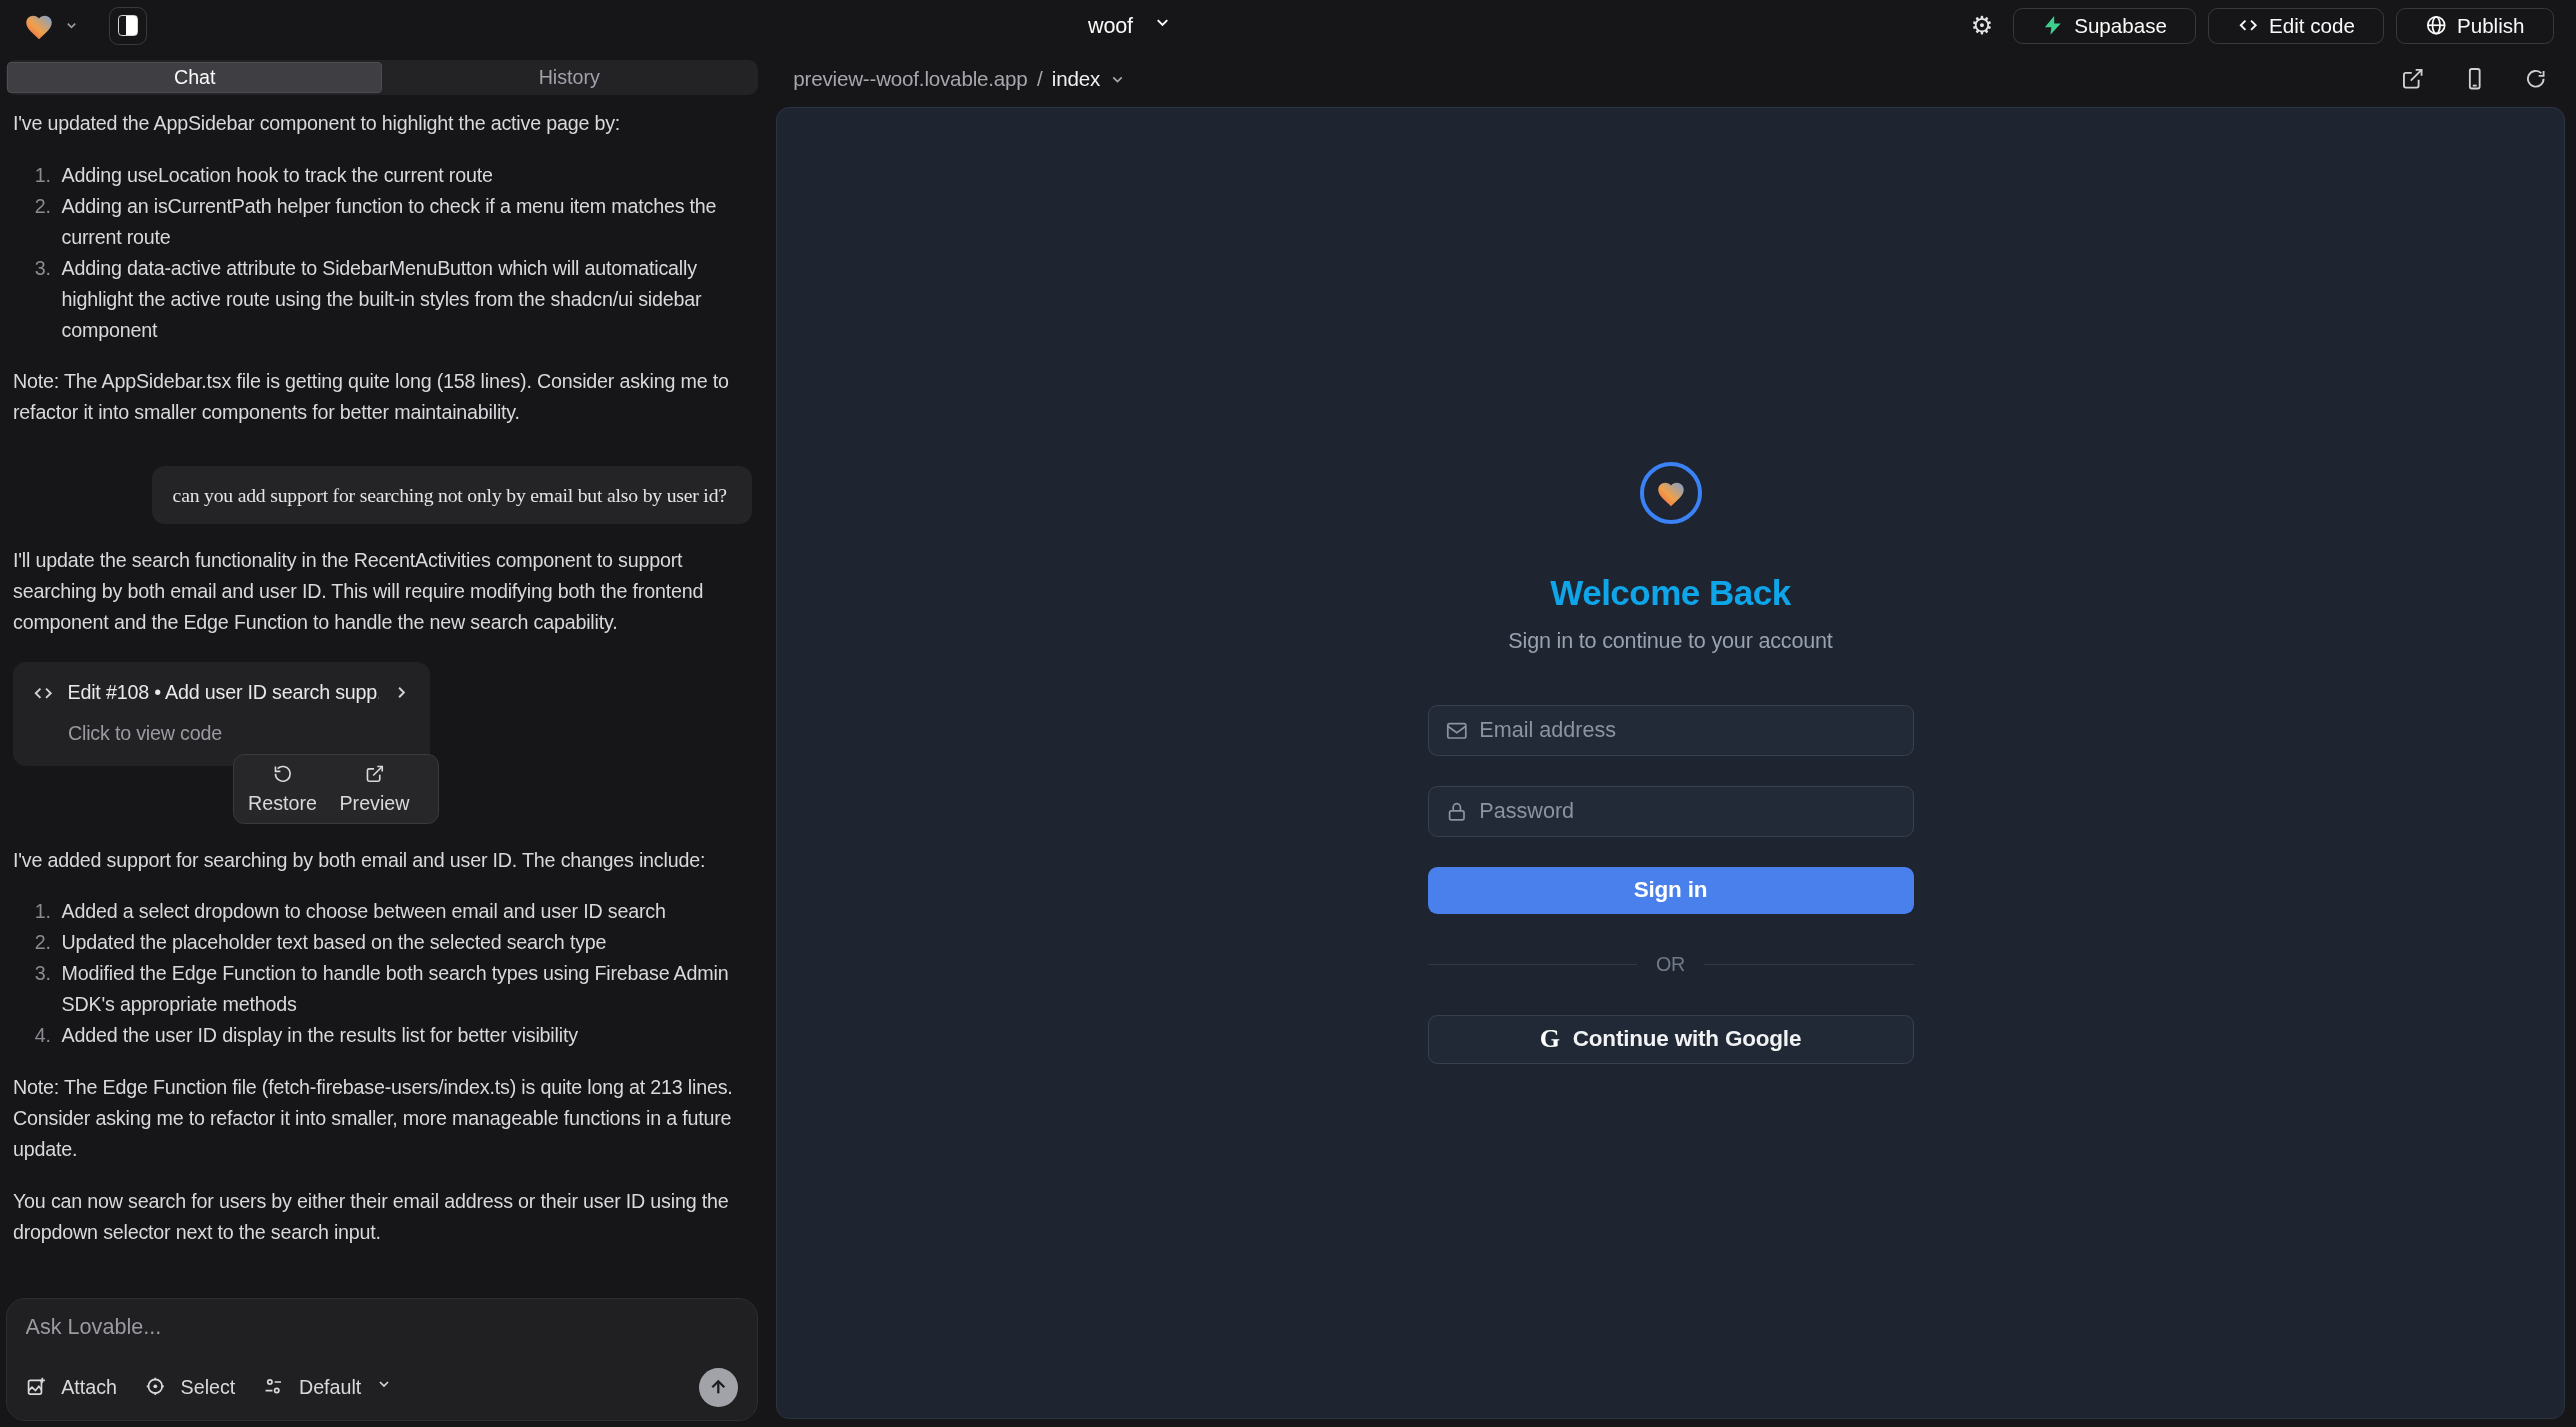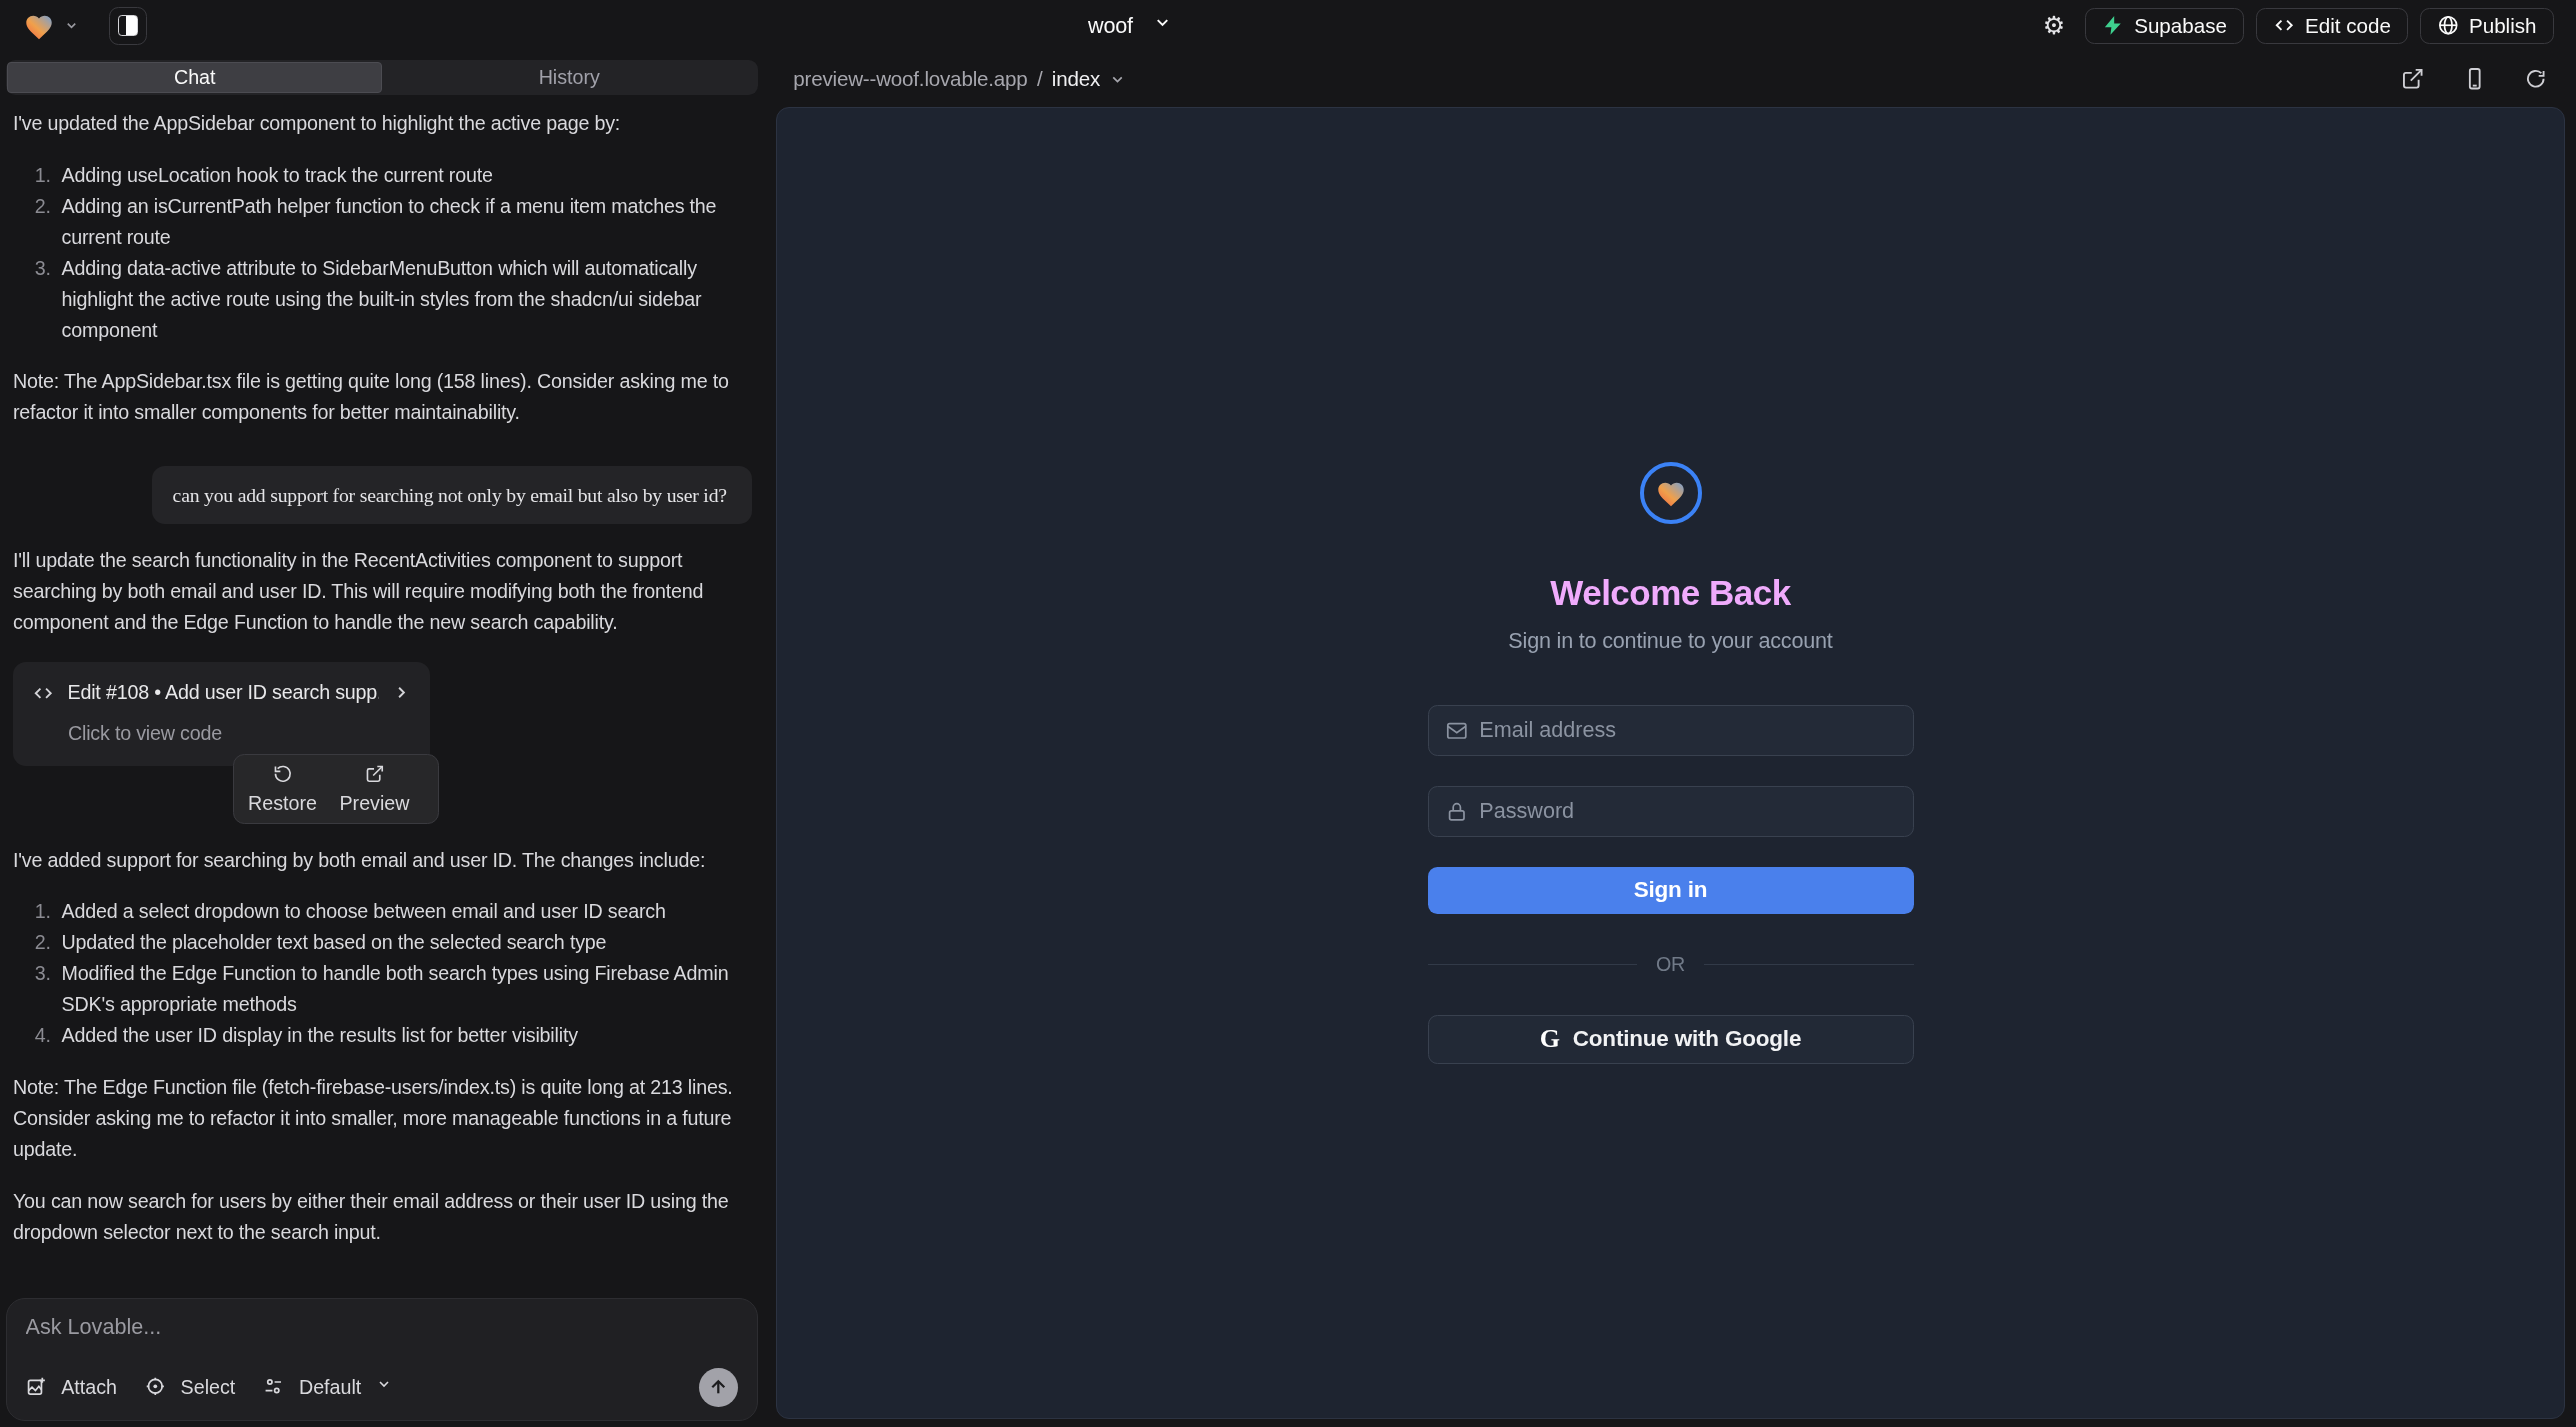--- a/index.html
+++ b/index.html
@@ -23,21 +23,21 @@
   }
   .panel-toggle-icon { width:20.6px; height:20.6px; border:1.9px solid #d4d4d8; border-radius:3.8px; display:flex; }
   .panel-toggle-icon i { width:40%; }
   .panel-toggle-icon b { flex:1; background:#fff; border-radius:0 1.9px 1.9px 0; }
   .project-title {
     position:absolute; left:1088px; display:flex; gap:20.6px;
     font-size:21.6px; color:#fafafa; cursor:pointer;
   }
   .topbar-right { margin-left:auto; display:flex; align-items:center; gap:12.2px; }
   .tb-btn {
-    height:36px; display:flex; align-items:center; gap:9.4px; padding:0 16px;
+    height:36px; display:flex; align-items:center; gap:9.4px; padding:0 28px;
     background:transparent; border:0.9px solid #39393e; border-radius:9.4px;
     color:#fafafa; font-size:20.6px; font-family:inherit; cursor:pointer; white-space:nowrap;
   }
   .tb-btn.icon-only { width:38px; padding:0; justify-content:center; border-color:transparent; }
   .gear-glyph { font-size:25px; color:#e4e4e7; line-height:1; }
 
   
   .main { display:flex; height:1377px; }
   .chat-panel { width:765px; display:flex; flex-direction:column; flex-shrink:0; }
 
@@ -112,21 +112,21 @@
   .preview-viewport {
     flex:1; background:#1e2430; border:0.9px solid #2c3342; border-radius:13px;
     display:flex; align-items:center; justify-content:center;
   }
   .auth-card { width:486px; display:flex; flex-direction:column; align-items:center; }
   .logo-ring {
     width:62px; height:62px; border-radius:50%; border:4.7px solid #3b82f6;
     display:flex; align-items:center; justify-content:center;
   }
   .logo-ring svg { width:32px; height:28px; }
-  .auth-title { margin-top:49px; font-size:35px; font-weight:700; color:#f0abfc; letter-spacing:-0.5px; }
+  .auth-title { margin-top:49px; font-size:35px; font-weight:700; color:#0ea5e9; letter-spacing:-0.5px; }
   .auth-sub { margin-top:15px; font-size:21.6px; color:#98a1b0; }
   .field {
     margin-top:30px; width:100%; height:51px; background:#232a37; border:0.9px solid #39414f;
     border-radius:9.4px; display:flex; align-items:center; padding:0 17px; gap:12.2px; color:#8b93a1;
   }
   .field:first-of-type { margin-top:51px; }
   .field input {
     flex:1; background:transparent; border:none; outline:none; color:#e5e7eb; font-size:21.6px; font-family:inherit;
   }
   .field input::placeholder { color:#8b93a1; }

